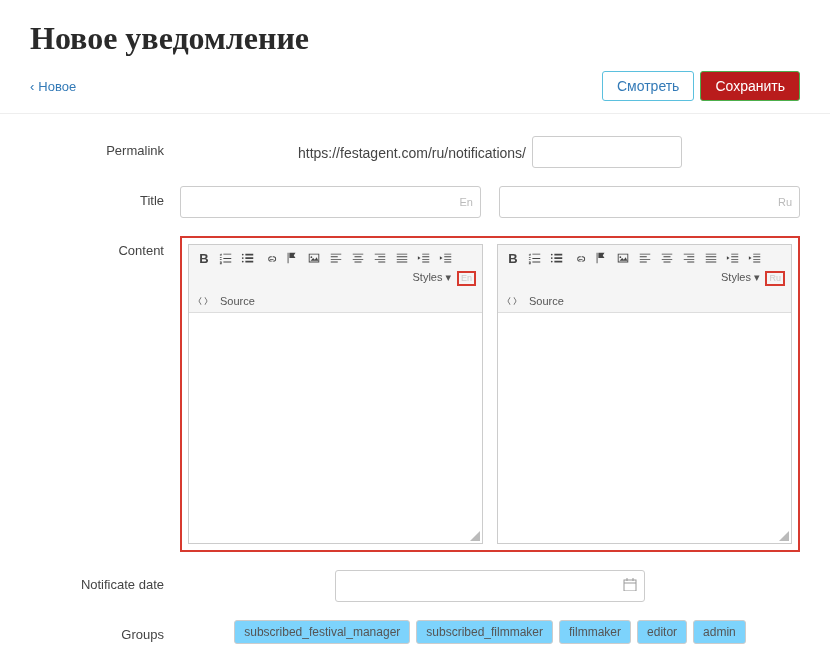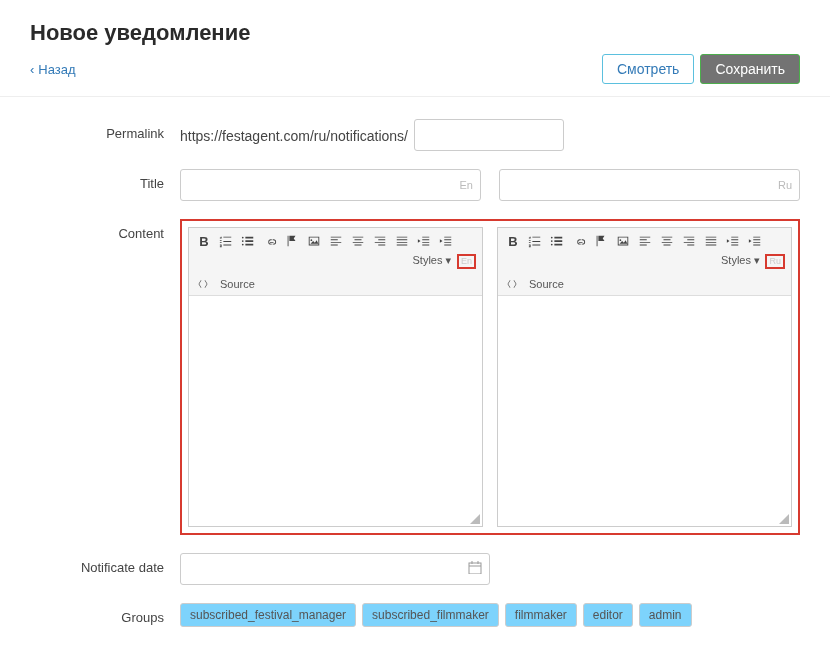--- a/index.html
+++ b/index.html
@@ -4,24 +4,25 @@
   <style>
     * { box-sizing: border-box; margin: 0; padding: 0; }
     body {
       font-family: -apple-system, BlinkMacSystemFont, "Segoe UI", Helvetica, Arial, sans-serif;
       background: #fff;
       color: #333;
       width: 830px;
       padding: 10px 30px 30px 30px;
     }
     h1 {
-      font-size: 22px;
+      font-size: 32px;
       font-weight: 700;
-      margin: 10px 0 8px 0;
+      margin: 10px 0 14px 0;
       color: #2a2a2a;
+      font-family: Liberation Serif, serif;
     }
     .top-actions {
       display: flex;
       justify-content: space-between;
       align-items: center;
       margin-bottom: 12px;
     }
     .back-link {
       color: #337ab7;
       font-size: 13px;
@@ -39,21 +40,21 @@
       cursor: pointer;
       border: 1px solid;
     }
     .btn-outline {
       color: #337ab7;
       background: #fff;
       border-color: #5bc0de;
     }
     .btn-primary {
       color: #fff;
-      background: #737373;
+      background: #b91c1c;
       border-color: #4cae4c;
     }
     hr.sep {
       border: none;
       border-top: 1px solid #eee;
       margin: 0 -30px 22px -30px;
     }
     .form-row {
       display: flex;
       align-items: flex-start;
@@ -66,20 +67,21 @@
       padding-top: 7px;
       font-size: 13px;
       color: #444;
       flex-shrink: 0;
     }
     .form-control {
       display: flex;
       flex: 1;
       gap: 18px;
       align-items: center;
+      justify-content: center;
     }
     .url-text {
       font-size: 14px;
       color: #444;
       padding-top: 2px;
     }
     input.inp {
       border: 1px solid #ccc;
       border-radius: 3px;
       height: 32px;
@@ -267,21 +269,21 @@
         <line x1="10" y1="1" x2="10" y2="4" stroke="currentColor"></line>
       </g>
   </defs>
 </svg>
 
 <h1>Новое уведомление</h1>
 
 <div class="top-actions">
   <div class="back-link">
     <span class="chev">‹</span>
-    <span>Назад</span>
+    <span>Новое</span>
   </div>
   <div class="btn-group">
     <button class="btn btn-outline">Смотреть</button>
     <button class="btn btn-primary">Сохранить</button>
   </div>
 </div>
 
 <hr class="sep">
 
 <div class="form-row">

